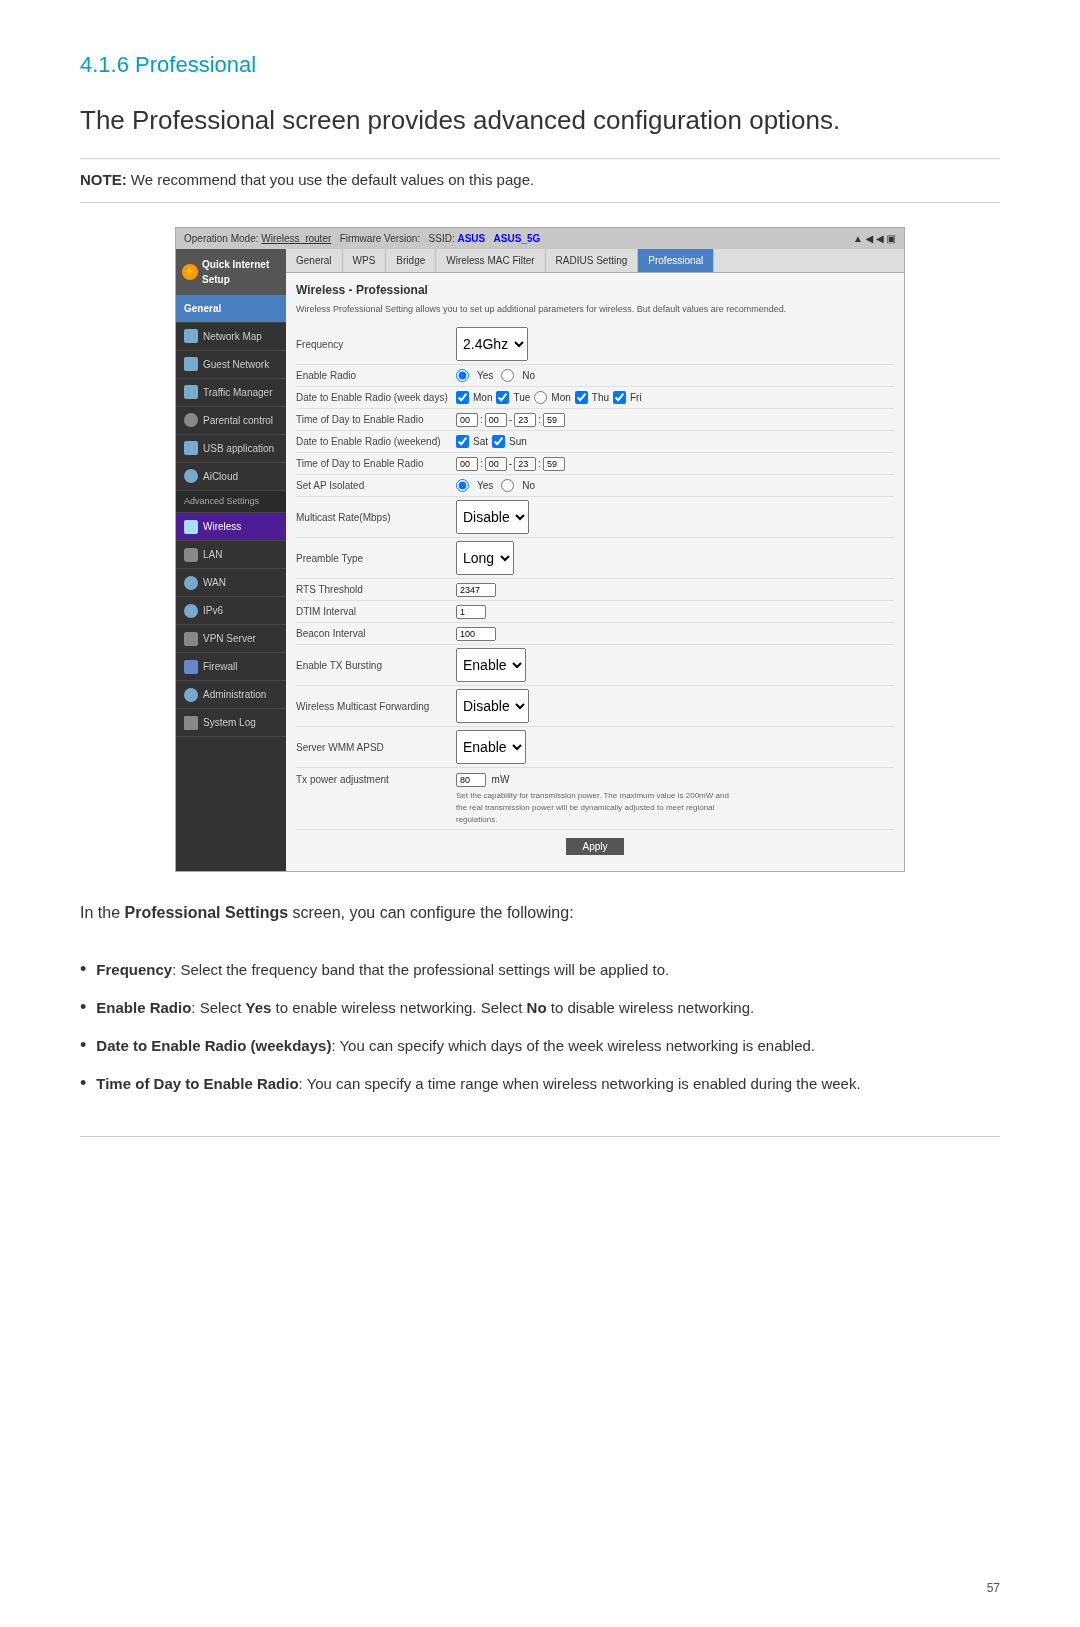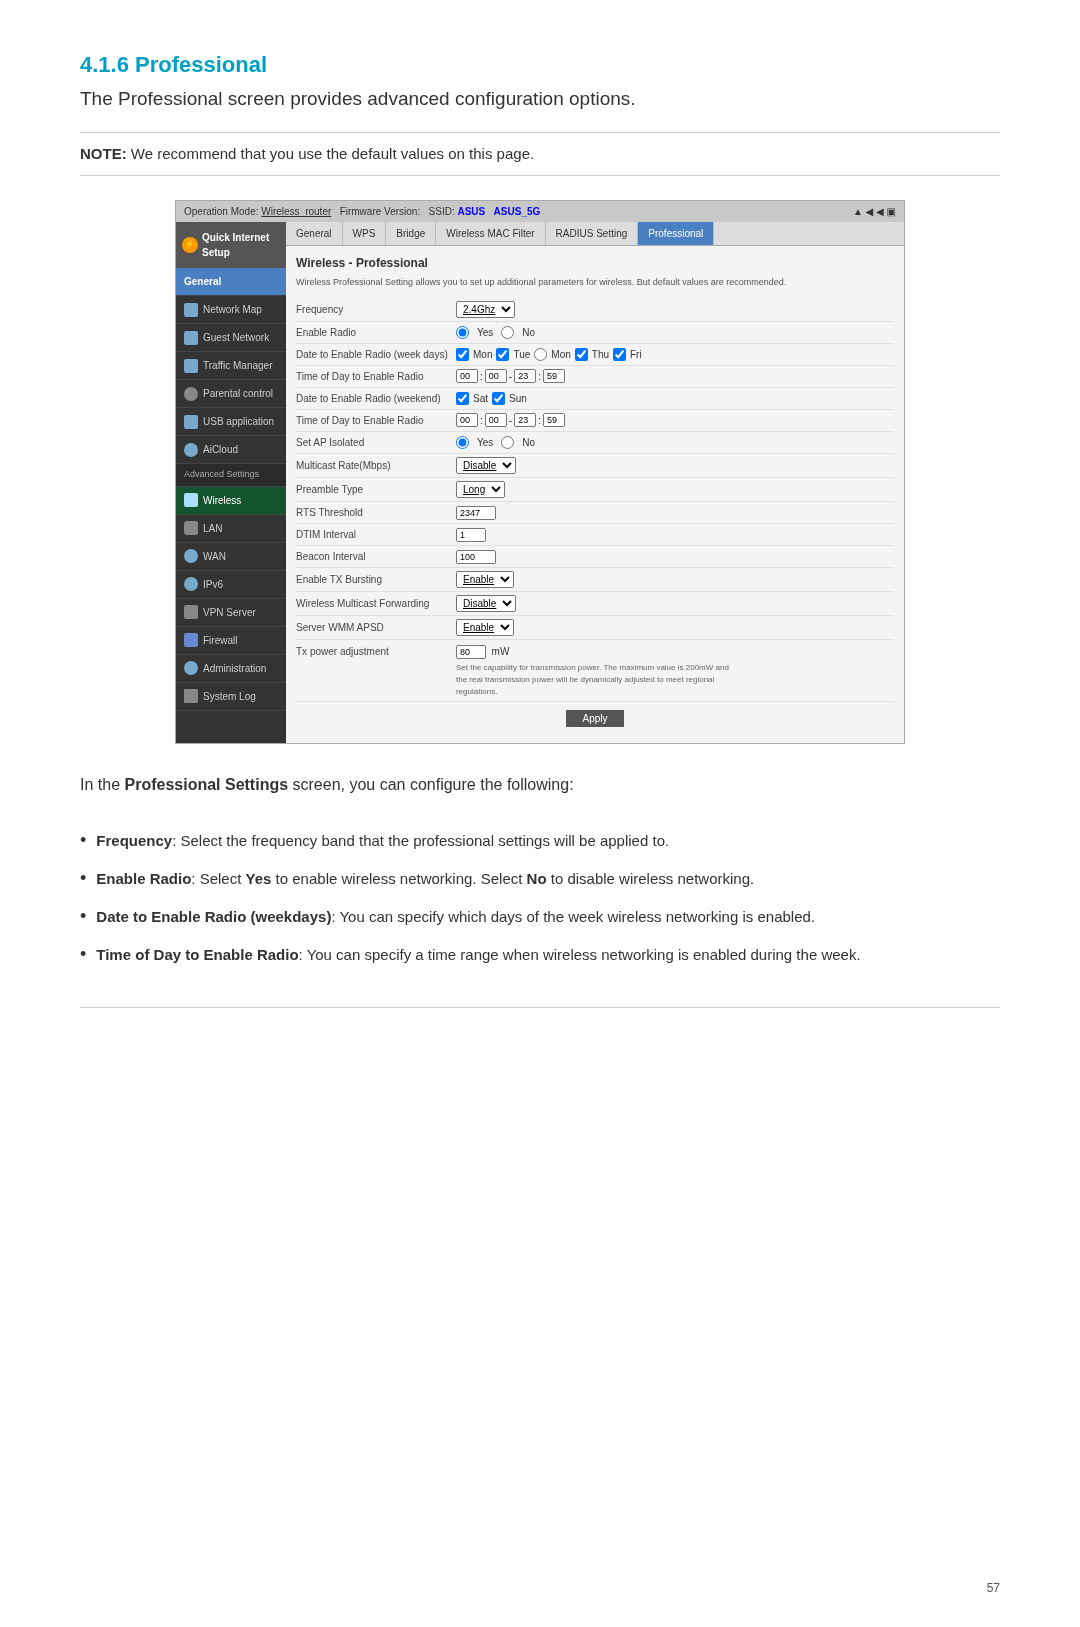--- a/index.html
+++ b/index.html
@@ -13,25 +13,25 @@
     .page {
       max-width: 1080px;
       margin: 0 auto;
       padding: 48px 80px 60px 80px;
       min-height: 1627px;
       position: relative;
     }
     .section-title {
       color: #00a0c6;
       font-size: 22px;
-      font-weight: bold;
-      margin-bottom: 4px;
+      font-weight: normal;
+      margin-bottom: 20px;
     }
     .intro-text {
-      font-size: 19px;
+      font-size: 26px;
       color: #333;
       margin-bottom: 18px;
     }
     .note-bar {
       border-top: 1px solid #ccc;
       border-bottom: 1px solid #ccc;
       padding: 10px 0;
       margin-bottom: 24px;
       font-size: 15px;
     }
@@ -103,21 +103,21 @@
       flex-shrink: 0;
     }
     .sidebar-section-label {
       padding: 4px 8px;
       font-size: 9px;
       color: #aaa;
       background: #2a2a2a;
       border-bottom: 1px solid #444;
     }
     .sidebar-item.highlighted {
-      background: #14532d;
+      background: #4c1d95;
       color: #fff;
       align-items: center;
     }
     .router-content {
       flex: 1;
       background: #f4f4f4;
     }
     .tab-bar {
       display: flex;
       background: #ddd;
@@ -159,23 +159,22 @@
       width: 160px;
       color: #444;
       flex-shrink: 0;
       font-size: 10px;
     }
     .form-value {
       color: #333;
       font-size: 10px;
     }
     .form-value select {
-      font-size: 10px;
-      padding: 1px 2px;
-      text-decoration: underline;
+      font-size: 14px;
+      padding: 7px 2px;
     }
     .form-value input[type="text"] {
       font-size: 9px;
       width: 50px;
       padding: 0 2px;
     }
     .radio-group { display: flex; gap: 8px; align-items: center; }
     .checkbox-group { display: flex; gap: 4px; align-items: center; }
     .time-group { display: flex; gap: 2px; align-items: center; }
     .apply-row {

